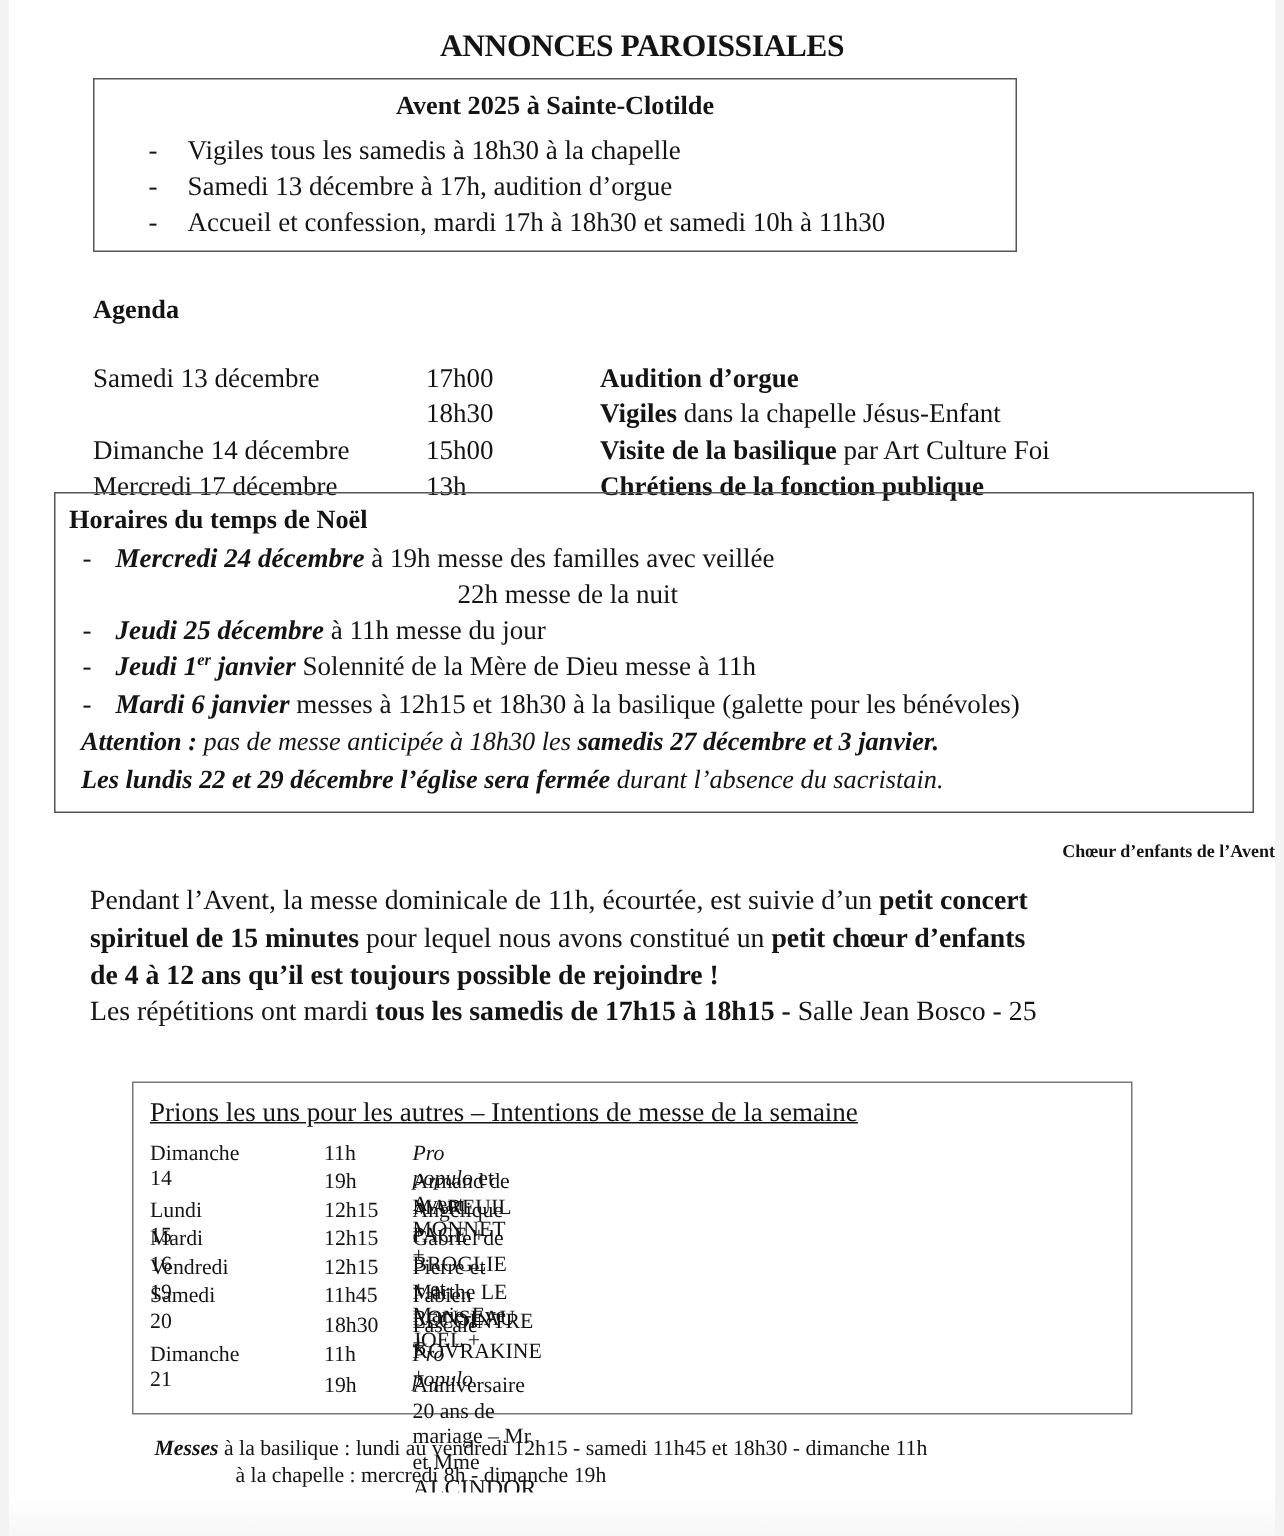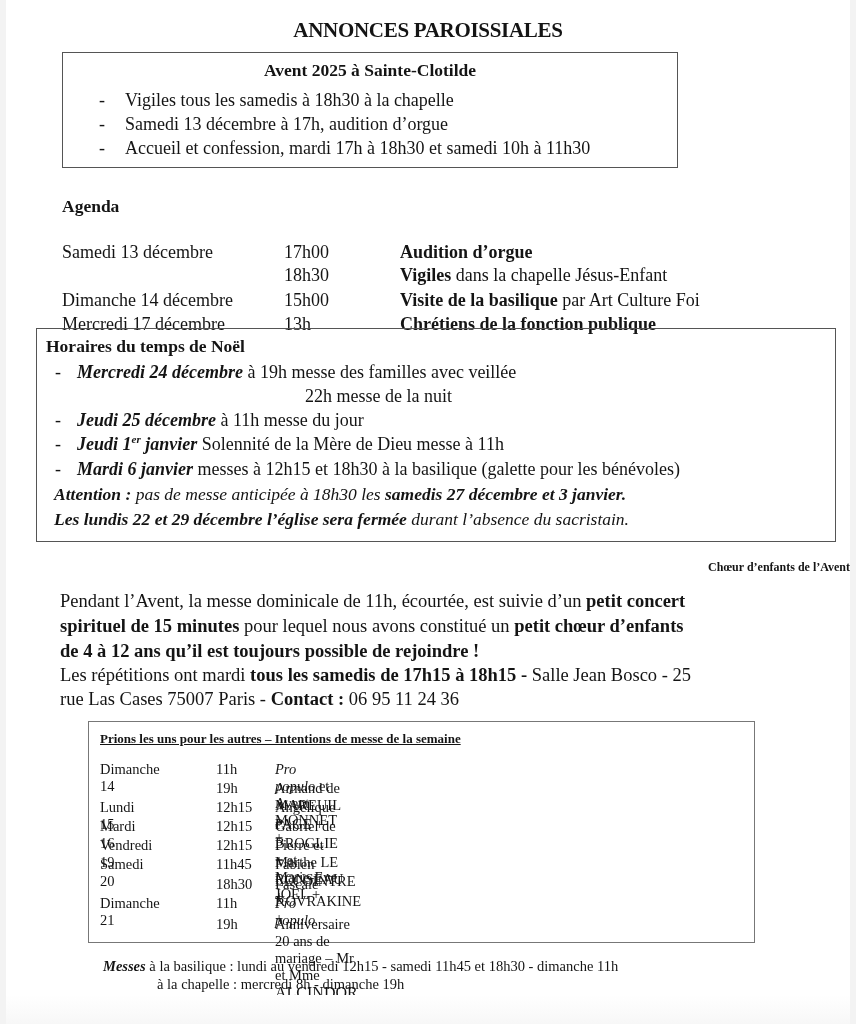--- a/index.html
+++ b/index.html
@@ -30,21 +30,21 @@
   .bi { font-weight: bold; font-style: italic; }
   .box2 { left: 30px; top: 328px; width: 800px; height: 214px; }
   .box2 .head { position: absolute; left: 9px; top: 7px; font-weight: bold; font-size: 17.5px; }
   .box2 .li { position: absolute; left: 18px; font-size: 18px; }
   .box2 .li .dash { width: 22px; }
   .box2 .note { position: absolute; left: 17px; font-size: 17.5px; }
   .sub { font-size: 11px; vertical-align: super; line-height: 0; margin-top: 47px; }
   .choeur-title { left: 0; width: 100%; top: 560px; text-align: right; font-weight: bold; font-size: 12px; }
   .para { left: 54px; font-size: 18.5px; }
   .box3 { left: 82px; top: 721px; width: 667px; height: 222px; border-color: #777; border-width: 1.2px; }
-  .box3 .head { position: absolute; left: 11px; top: 9px; font-weight: bold; font-size: 13px; text-decoration: underline; }
+  .box3 .head { position: absolute; left: 11px; top: 9px; font-weight: normal; font-size: 18px; text-decoration: underline; }
   .box3 .row { position: absolute; left: 11px; font-size: 14.5px; height: 18px; }
   .box3 .c1 { position: absolute; left: 0; }
   .box3 .c2 { position: absolute; left: 116px; }
   .box3 .c3 { position: absolute; left: 175px; }
   .alc { font-size: 16px; margin-top: 45px; }
   .foot { font-size: 14.5px; }
   .shade {
     position: absolute; left: 0; top: 995px; width: 844px; height: 29px;
     background: linear-gradient(#ffffff, #f7f7f7);
   }
@@ -89,21 +89,20 @@
     <div class="li abs" style="top:130px"><span class="dash">-</span><span class="bi">Mardi 6 janvier</span><span> messes à 12h15 et 18h30 à la basilique (galette pour les bénévoles)</span></div>
     <div class="note abs" style="top:155px"><span class="bi">Attention :</span><span class="i"> pas de messe anticipée à 18h30 les </span><span class="bi">samedis 27 décembre et 3 janvier.</span></div>
     <div class="note abs" style="top:180px"><span class="bi">Les lundis 22 et 29 décembre l’église sera fermée</span><span class="i"> durant l’absence du sacristain.</span></div>
   </div>
 
   <div class="abs choeur-title">Chœur d’enfants de l’Avent</div>
   <div class="abs para" style="top:591px"><span>Pendant l’Avent, la messe dominicale de 11h, écourtée, est suivie d’un </span><span class="b">petit concert</span></div>
   <div class="abs para" style="top:616px"><span class="b">spirituel de 15 minutes</span><span> pour lequel nous avons constitué un </span><span class="b">petit chœur d’enfants</span></div>
   <div class="abs para b" style="top:641px">de 4 à 12 ans qu’il est toujours possible de rejoindre !</div>
   <div class="abs para" style="top:665px"><span>Les répétitions ont mardi </span><span class="b">tous les samedis de 17h15 à 18h15 -</span><span> Salle Jean Bosco - 25</span></div>
-  <div class="abs para" style="top:689px"><span>rue Las Cases 75007 Paris - </span><span class="b">Contact :</span><span> 06 95 11 24 36</span></div>
 
   <div class="box box3">
     <div class="head">Prions les uns pour les autres – Intentions de messe de la semaine</div>
     <div class="row" style="top:39px">
         <span class="c1">Dimanche 14</span>
         <span class="c2">11h</span>
         <span class="c3"><span class="i">Pro populo</span><span> et Avent MONNET +</span></span>
       </div>
     <div class="row" style="top:58px">
         <span class="c1"></span>

